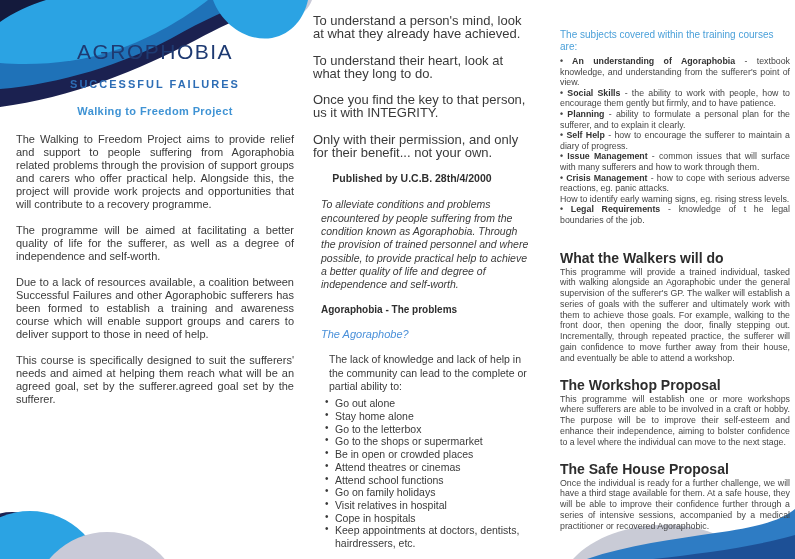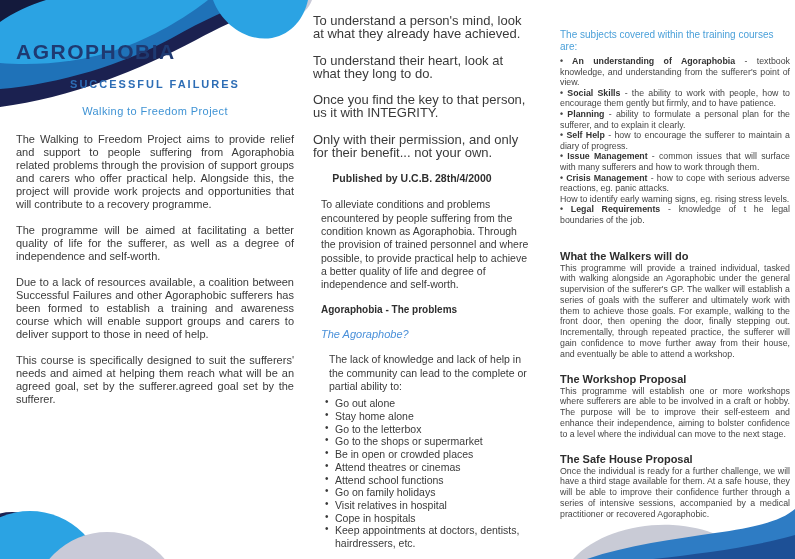--- a/index.html
+++ b/index.html
@@ -8,59 +8,59 @@
     font-family:"Liberation Sans","DejaVu Sans",sans-serif;color:#3c3c3c;
   }
   .deco{position:absolute;pointer-events:none;}
   .deco-topleft{top:0;left:0;}
   .deco-bottomleft{bottom:0;left:0;}
   .deco-bottomright{bottom:0;right:0;}
 
   
   .col1{position:absolute;left:16px;top:40px;width:278px;}
   .title{
-    text-align:left;font-size:21px;font-weight:bold;letter-spacing:1.5px;
+    text-align:center;font-size:21px;font-weight:normal;letter-spacing:1.5px;
     color:#1e3a72;margin:0 0 14px 0;
   }
   .subtitle{
     text-align:center;font-size:11px;font-weight:bold;letter-spacing:2px;
     color:#2d6db5;margin:0 0 15px 0;
   }
   .tagline{
-    text-align:center;font-size:11px;font-weight:normal;letter-spacing:.4px;
+    text-align:center;font-size:11px;font-weight:bold;letter-spacing:.4px;
     color:#3f93d4;margin:0 0 16px 0;
   }
   .col1 p{
     font-size:11px;line-height:13px;text-align:justify;margin:0 0 13px 0;color:#3a3a3a;
   }
 
   
   .col2{position:absolute;left:313px;top:14px;width:216px;}
   .col2 .quote{font-size:13px;line-height:13.3px;margin:0 0 13px 0;color:#3a3a3a;}
   .published{font-size:10.5px;font-weight:bold;text-align:center;padding-right:18px;margin:3px 0 0 0;color:#2f2f2f;}
   .col2-lower{padding-left:8px;}
-  .mission{font-size:10.5px;line-height:13.3px;margin:14px 0 0 0;color:#3a3a3a;}
+  .mission{font-size:10.5px;line-height:13.3px;margin:14px 0 0 0;color:#3a3a3a;font-style:italic;}
   .problems-heading{font-size:10px;font-weight:bold;color:#2f2f2f;margin:13px 0 0 0;}
   .problems-subheading{font-size:11px;font-style:italic;color:#4a90d9;margin:13px 0 0 0;}
   .lead{font-size:10.5px;line-height:13.3px;margin:13px 0 0 8px;color:#3a3a3a;}
   .col2 ul{list-style:none;margin:4px 0 0 0;padding:0 0 0 4px;}
   .col2 li{
     font-size:10.5px;line-height:12.7px;color:#3a3a3a;position:relative;padding-left:10px;
   }
   .col2 li::before{content:"•";position:absolute;left:0;top:-1px;font-size:10px;}
 
   
   .col3{position:absolute;left:560px;top:12px;width:230px;margin-top:17px;}
   .col3-heading{font-size:10px;line-height:12px;color:#4ba0d9;margin:0 0 3px 0;}
   .topic{font-size:8.8px;line-height:10.6px;text-align:justify;color:#454545;}
   .topic .term{font-weight:bold;color:#333;}
   .topic::before{content:"• ";font-weight:bold;}
   .warning-line{font-size:8.8px;line-height:10.6px;color:#454545;}
   .section{margin-top:13px;}
-  .section h4{font-size:11px;margin:0;color:#2d2d2d;}
+  .section h4{font-size:14px;margin:0;color:#2d2d2d;}
   .section p{font-size:8.8px;line-height:10.8px;text-align:justify;margin:1px 0 0 0;color:#454545;}
   .gap-before-sections{height:24px;}
 </style>
 </head>
 <body>
 
 <div class="page">
 
   <svg class="deco deco-topleft" width="312" height="118" viewBox="0 0 312 118" aria-hidden="true">
     <path d="M0,0 L282,0 C258,10 230,22 196,40 C140,70 70,98 0,107 Z" fill="#1b2150"></path>

